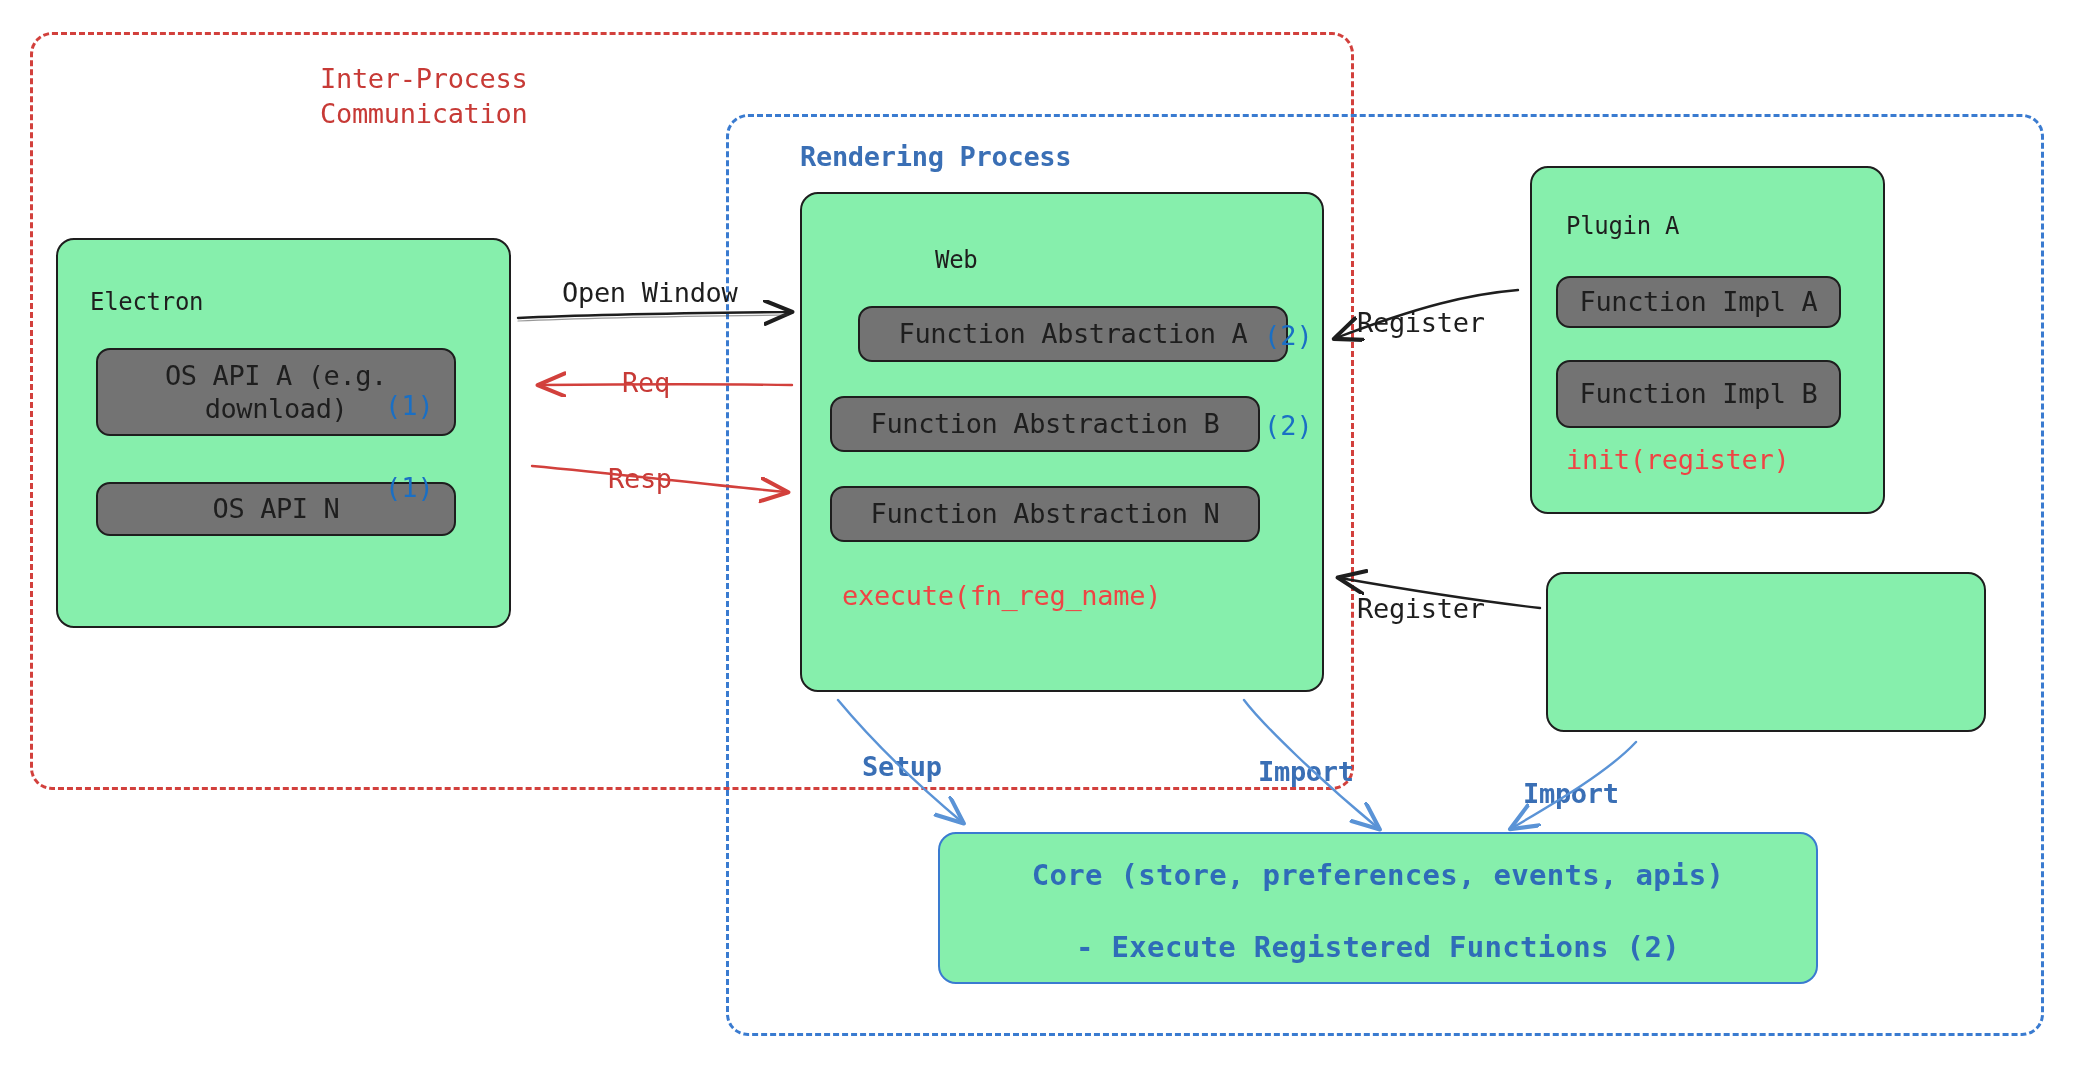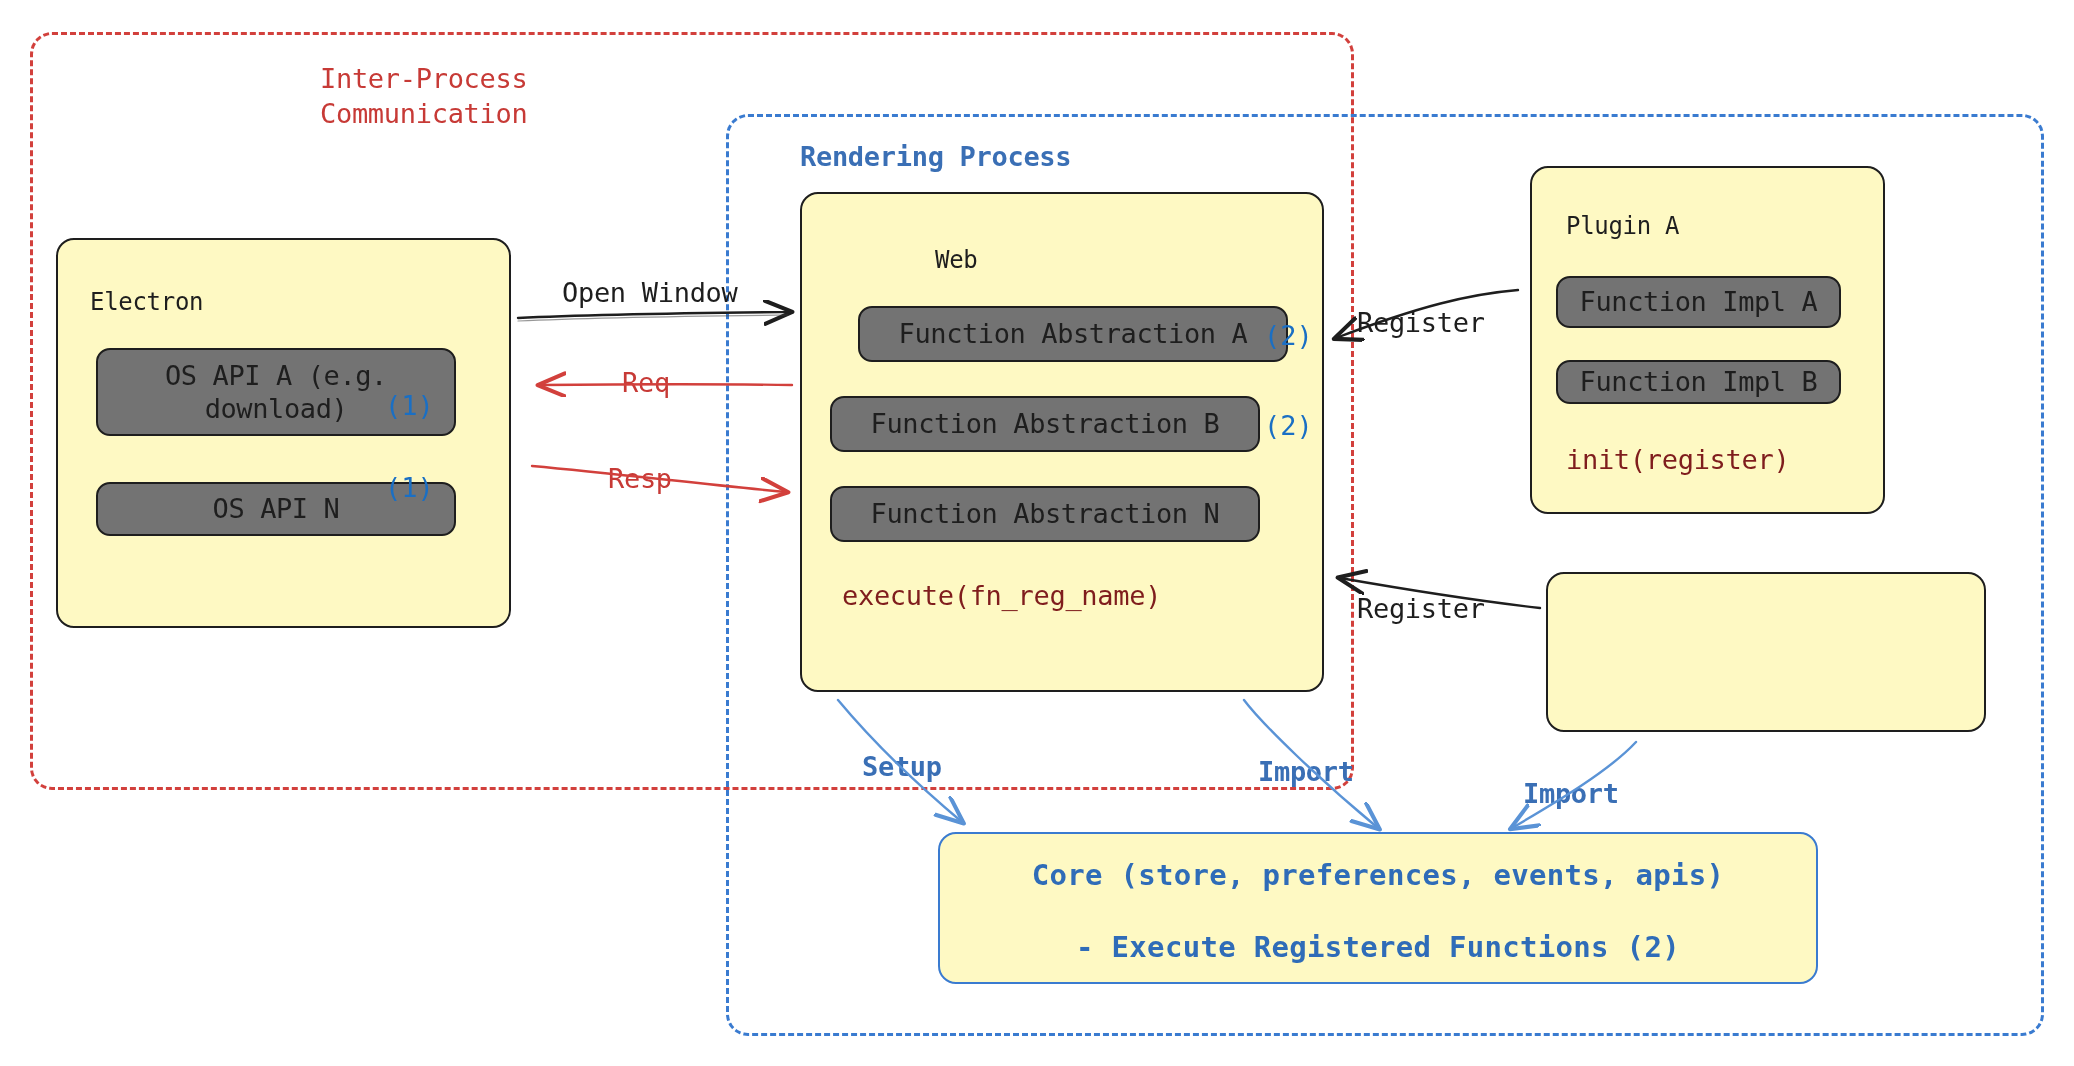--- a/index.html
+++ b/index.html
@@ -30,21 +30,21 @@
   #render-group{
     left:726px; top:114px; width:1312px; height:916px;
     border-color:#3a7bd0;
   }
 
   
   .box{
     position:absolute;
     border:2.5px solid #1e1e1e;
     border-radius:18px;
-    background:#fef9c3;
+    background:#86efac;
     box-sizing:border-box;
   }
   .box-core{
     border:2.5px solid #3a7bd0;
   }
 
   .box-title{
     position:absolute;
     font-size:24px;
     color:#1e1e1e;
@@ -65,21 +65,21 @@
     font-size:27px;
     color:#1e1e1e;
     line-height:1.24;
     letter-spacing:-0.4px;
     padding:2px 6px;
   }
 
   .plain-text{
     position:absolute;
     font-size:27px;
-    color:#7f1d1d;
+    color:#ef4444;
     white-space:pre;
     line-height:1.3;
     letter-spacing:-0.3px;
   }
 
   
   .label{
     position:absolute;
     white-space:pre;
     line-height:1.28;
@@ -153,21 +153,21 @@
   </div>
 
   <div class="plain-text" style="left:842px; top:578px;">execute(fn_reg_name)</div>
 
   <div class="box" style="left:1530px; top:166px; width:355px; height:348px;"></div>
   <div class="box-title" style="left:1566px; top:212px;">Plugin A</div>
 
   <div class="inner-box" style="left:1556px; top:276px; width:285px; height:52px;">
     <span>Function Impl A</span>
   </div>
-  <div class="inner-box" style="left:1556px; top:360px; width:285px; height:44px;">
+  <div class="inner-box" style="left:1556px; top:360px; width:285px; height:68px;">
     <span>Function Impl B</span>
   </div>
   <div class="plain-text" style="left:1566px; top:442px;">init(register)</div>
 
   <div class="box" style="left:1546px; top:572px; width:440px; height:160px;"></div>
 
   <div class="box box-core" style="left:938px; top:832px; width:880px; height:152px;">
     <div class="core-text" style="top:22px;">Core (store, preferences, events, apis)</div>
     <div class="core-text" style="top:94px;">- Execute Registered Functions (2)</div>
   </div>

